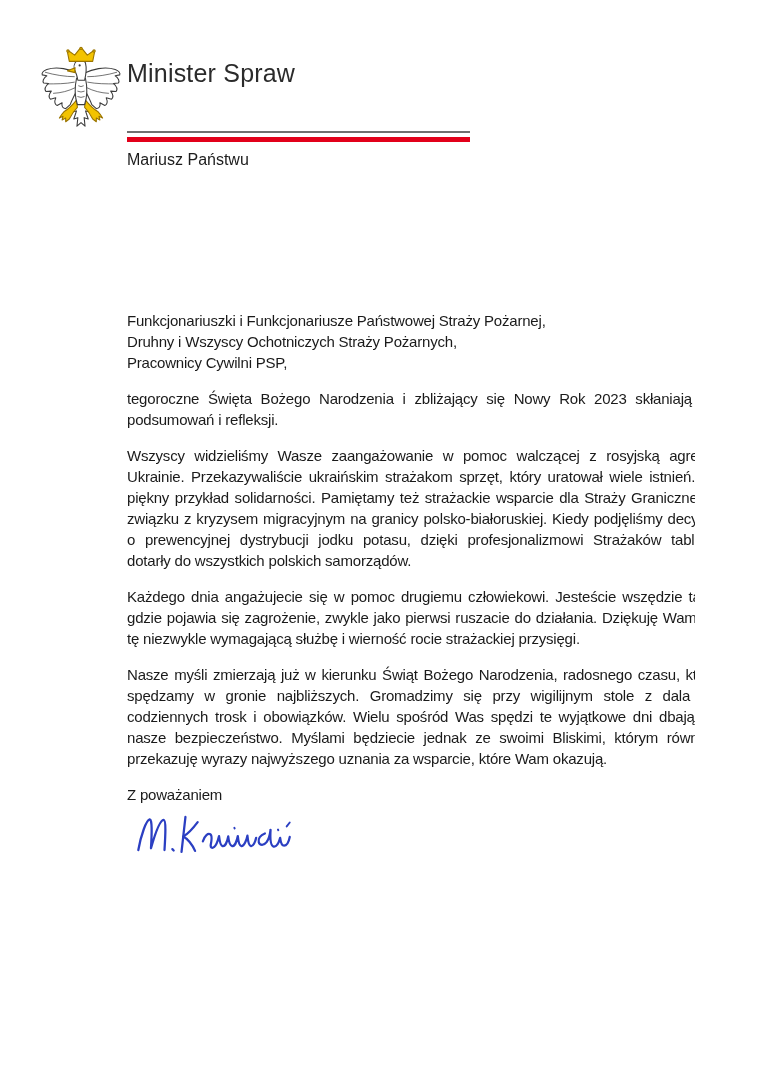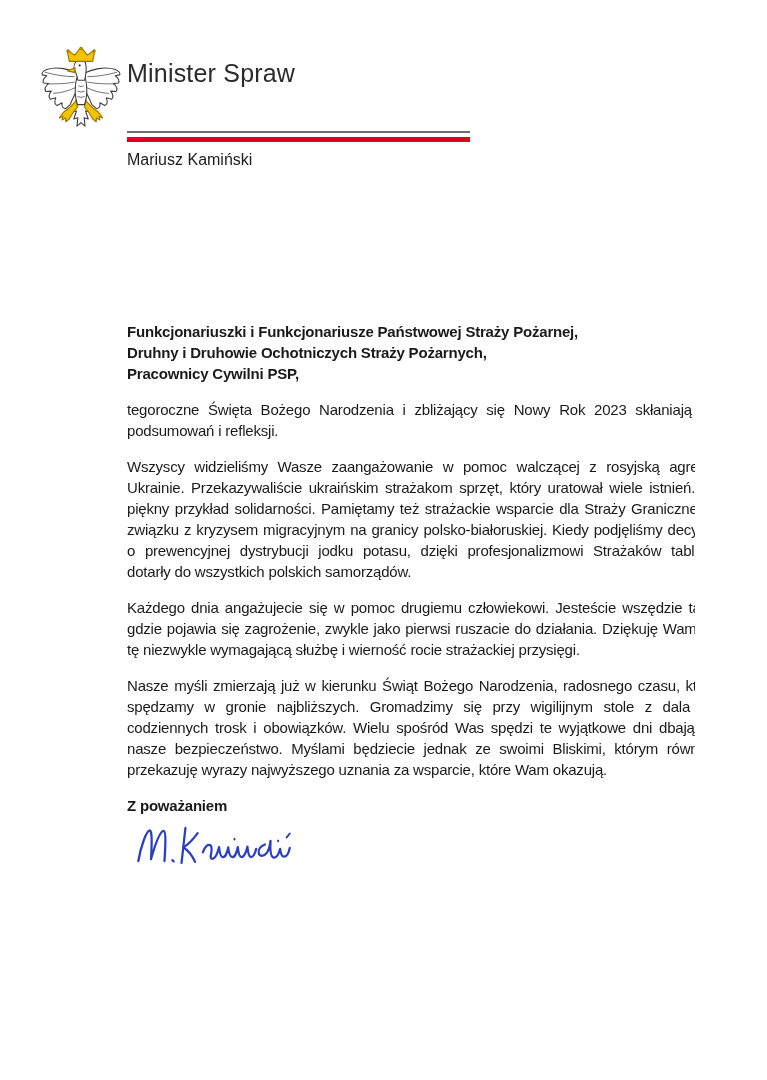--- a/index.html
+++ b/index.html
@@ -44,27 +44,27 @@
   .letter {
     position: absolute;
     left: 127px;
     top: 310px;
     width: 592px;
     font-size: 15px;
     line-height: 21px;
     letter-spacing: -0.2px;
     color: #1a1a1a;
   }
-  .salutation { margin: 11px 0 15px 0; font-weight: bold; }
+  .salutation { margin: 0 0 15px 0; }
   .letter p.para {
     margin: 0 2px 15px 0;
     text-align: justify;
     text-justify: inter-word;
   }
-  .closing { margin-top: 8px; font-weight: bold; }
+  .closing { margin-top: 8px; }
   .signature { margin-top: 4px; }
   .signature svg { width: 178px; height: 48px; display: block; }
 </style>
 </head>
 <body>
 
 <div class="page">
 
   <div class="emblem">
     <svg viewBox="0 0 100 112" xmlns="http://www.w3.org/2000/svg">
@@ -100,26 +100,26 @@
     </svg>
   </div>
 
   <div class="title">
     <div>Minister Spraw</div>
   </div>
 
   <div class="rule rule-gray"></div>
   <div class="rule rule-red"></div>
 
-  <div class="minister-name">Mariusz Kamiński</div>
+  <div class="minister-name">Mariusz Państwu</div>
 
   <div class="letter">
     <div class="salutation">
       <div>Funkcjonariuszki i Funkcjonariusze Państwowej Straży Pożarnej,</div>
-      <div>Druhny i Druhowie Ochotniczych Straży Pożarnych,</div>
+      <div>Druhny i Wszyscy Ochotniczych Straży Pożarnych,</div>
       <div>Pracownicy Cywilni PSP,</div>
     </div>
 
     <p class="para">tegoroczne Święta Bożego Narodzenia i zbliżający się Nowy Rok 2023 skłaniają do podsumowań i refleksji.</p>
     <p class="para">Wszyscy widzieliśmy Wasze zaangażowanie w pomoc walczącej z rosyjską agresją Ukrainie. Przekazywaliście ukraińskim strażakom sprzęt, który uratował wiele istnień. To piękny przykład solidarności. Pamiętamy też strażackie wsparcie dla Straży Granicznej w związku z kryzysem migracyjnym na granicy polsko-białoruskiej. Kiedy podjęliśmy decyzję o prewencyjnej dystrybucji jodku potasu, dzięki profesjonalizmowi Strażaków tabletki dotarły do wszystkich polskich samorządów.</p>
     <p class="para">Każdego dnia angażujecie się w pomoc drugiemu człowiekowi. Jesteście wszędzie tam, gdzie pojawia się zagrożenie, zwykle jako pierwsi ruszacie do działania. Dziękuję Wam za tę niezwykle wymagającą służbę i wierność rocie strażackiej przysięgi.</p>
     <p class="para">Nasze myśli zmierzają już w kierunku Świąt Bożego Narodzenia, radosnego czasu, który spędzamy w gronie najbliższych. Gromadzimy się przy wigilijnym stole z dala od codziennych trosk i obowiązków. Wielu spośród Was spędzi te wyjątkowe dni dbając o nasze bezpieczeństwo. Myślami będziecie jednak ze swoimi Bliskimi, którym również przekazuję wyrazy najwyższego uznania za wsparcie, które Wam okazują.</p>
 
     <div class="closing">Z poważaniem</div>
 

